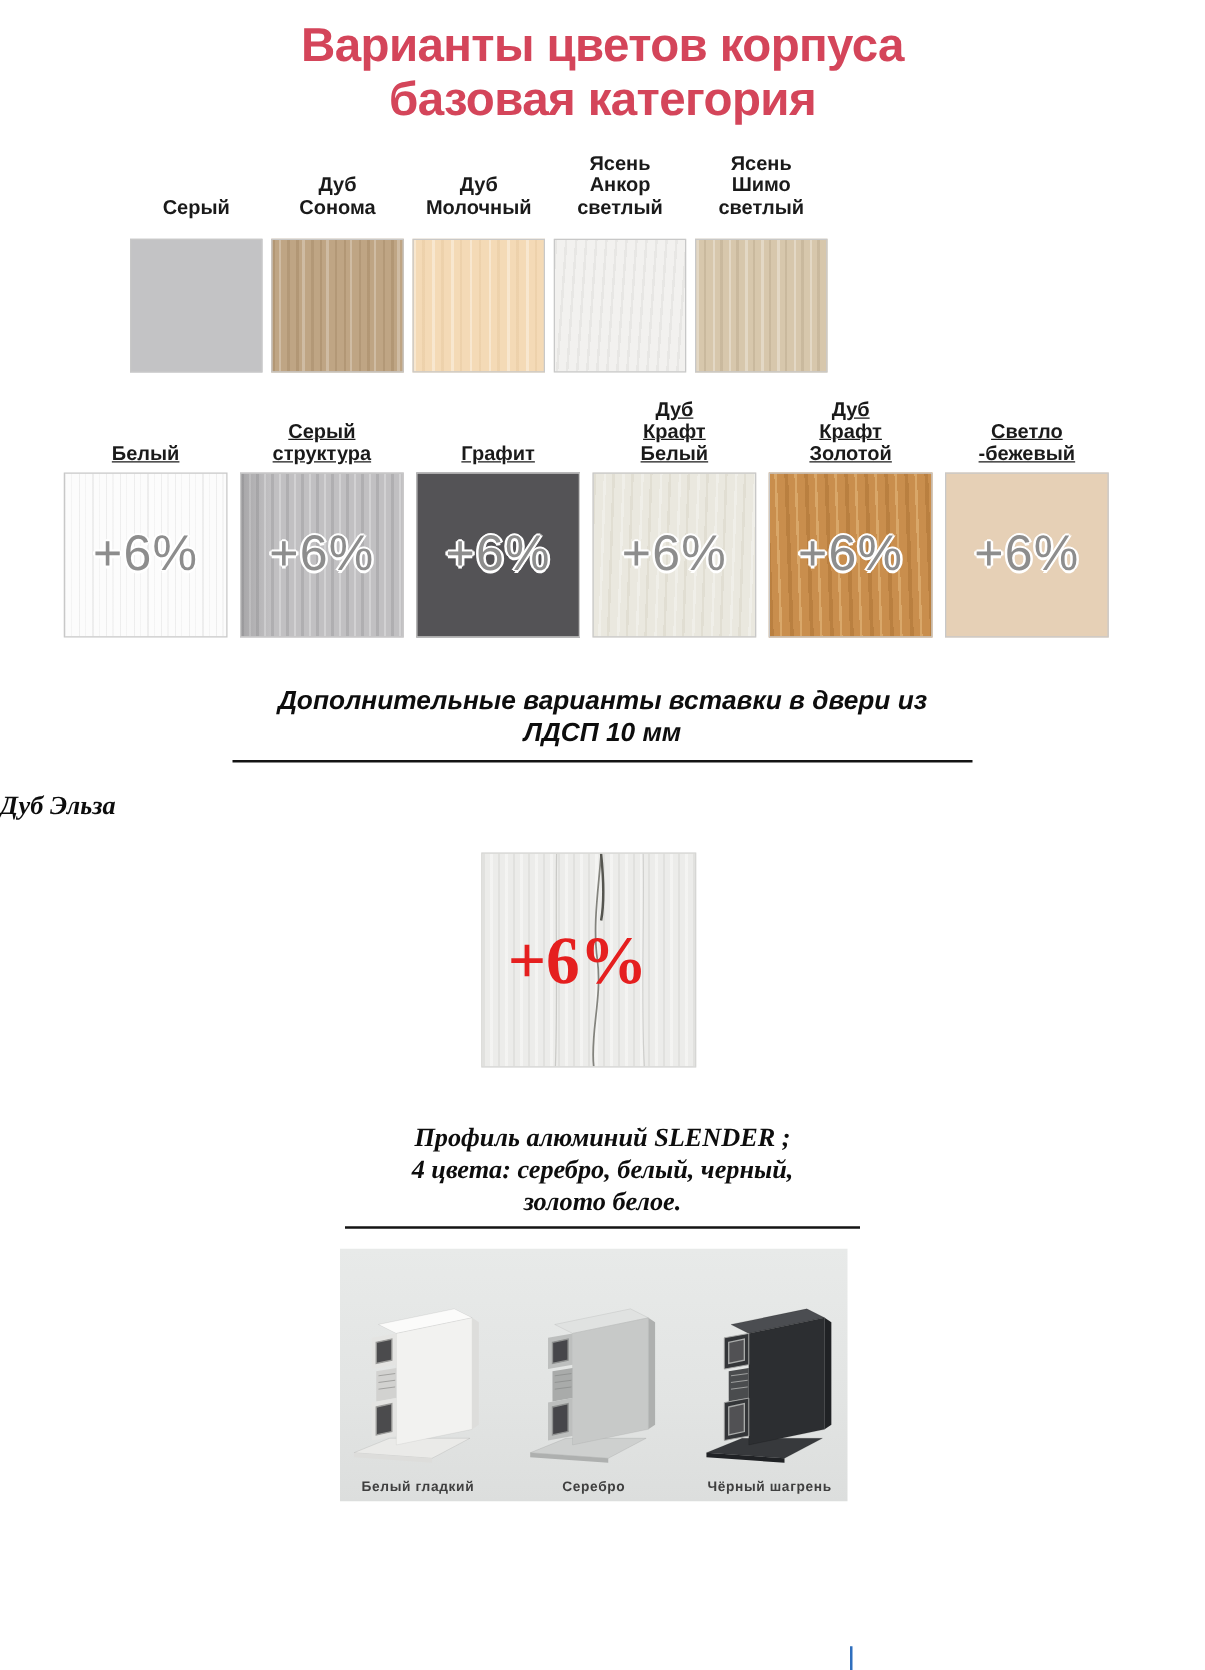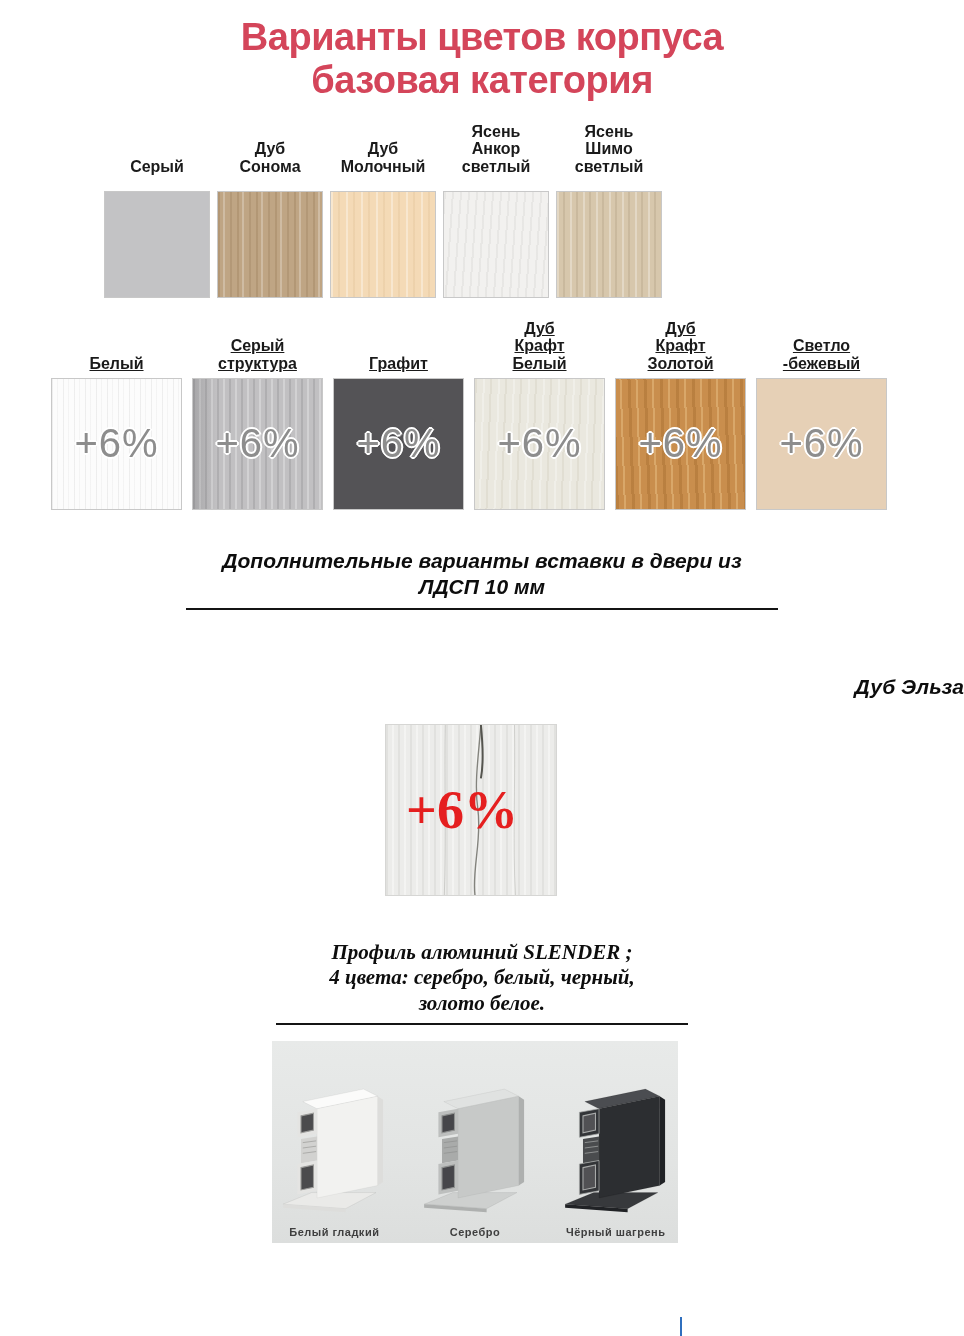--- a/index.html
+++ b/index.html
@@ -50,21 +50,21 @@
   .t-graystruct{background-image:linear-gradient(90deg,rgba(90,90,92,.25) 0,rgba(0,0,0,0) 18%),repeating-linear-gradient(90deg,rgba(95,95,98,.18) 0 2px,rgba(0,0,0,0) 2px 6px,rgba(255,255,255,.28) 6px 8px,rgba(0,0,0,0) 8px 12px);}
   .t-kraft-white{background-image:repeating-linear-gradient(92deg,rgba(160,150,120,.12) 0 2px,rgba(0,0,0,0) 2px 8px,rgba(255,255,255,.3) 8px 10px,rgba(0,0,0,0) 10px 15px);}
   .t-kraft-gold{background-image:repeating-linear-gradient(88deg,rgba(145,90,30,.28) 0 3px,rgba(0,0,0,0) 3px 8px,rgba(255,225,170,.3) 8px 10px,rgba(0,0,0,0) 10px 16px);}
   .t-elsa{background-image:repeating-linear-gradient(90deg,rgba(175,175,170,.18) 0 2px,rgba(0,0,0,0) 2px 6px,rgba(255,255,255,.4) 6px 8px,rgba(0,0,0,0) 8px 12px);}
   
   .note{margin-top:38px;text-align:center;font-weight:bold;font-style:italic;font-size:21px;line-height:1.26;color:#0d0d0d;}
   .note-profile{margin-top:44px;line-height:1.22;font-family:Liberation Serif, serif;}
   .rule{height:2px;background:#141414;}
   .rule-1{width:592px;margin:7px auto 0;}
   .rule-2{width:412px;margin:6px auto 0;}
-  .elsa-label{margin-top:65px;text-align:right;font-weight:bold;font-style:italic;font-size:21px;color:#0d0d0d;}
+  .elsa-label{margin-top:22px;text-align:left;font-weight:bold;font-style:italic;font-size:21px;color:#0d0d0d;font-family:Liberation Serif, serif;}
   
   .elsa-sw{
     position:relative;width:172px;height:172px;margin:25px 0 0 385px;box-sizing:border-box;
     border:1px solid #d6d6d4;display:flex;align-items:center;justify-content:center;
   }
   .elsa-sw svg{position:absolute;inset:0;width:100%;height:100%;}
   .elsa-plus{position:relative;font-family:"Liberation Serif",serif;font-weight:bold;font-size:54px;color:#e51f1f;margin-right:18px;}
   
   .photo{
     width:406px;height:202px;margin:16px 0 0 272px;position:relative;display:flex;

